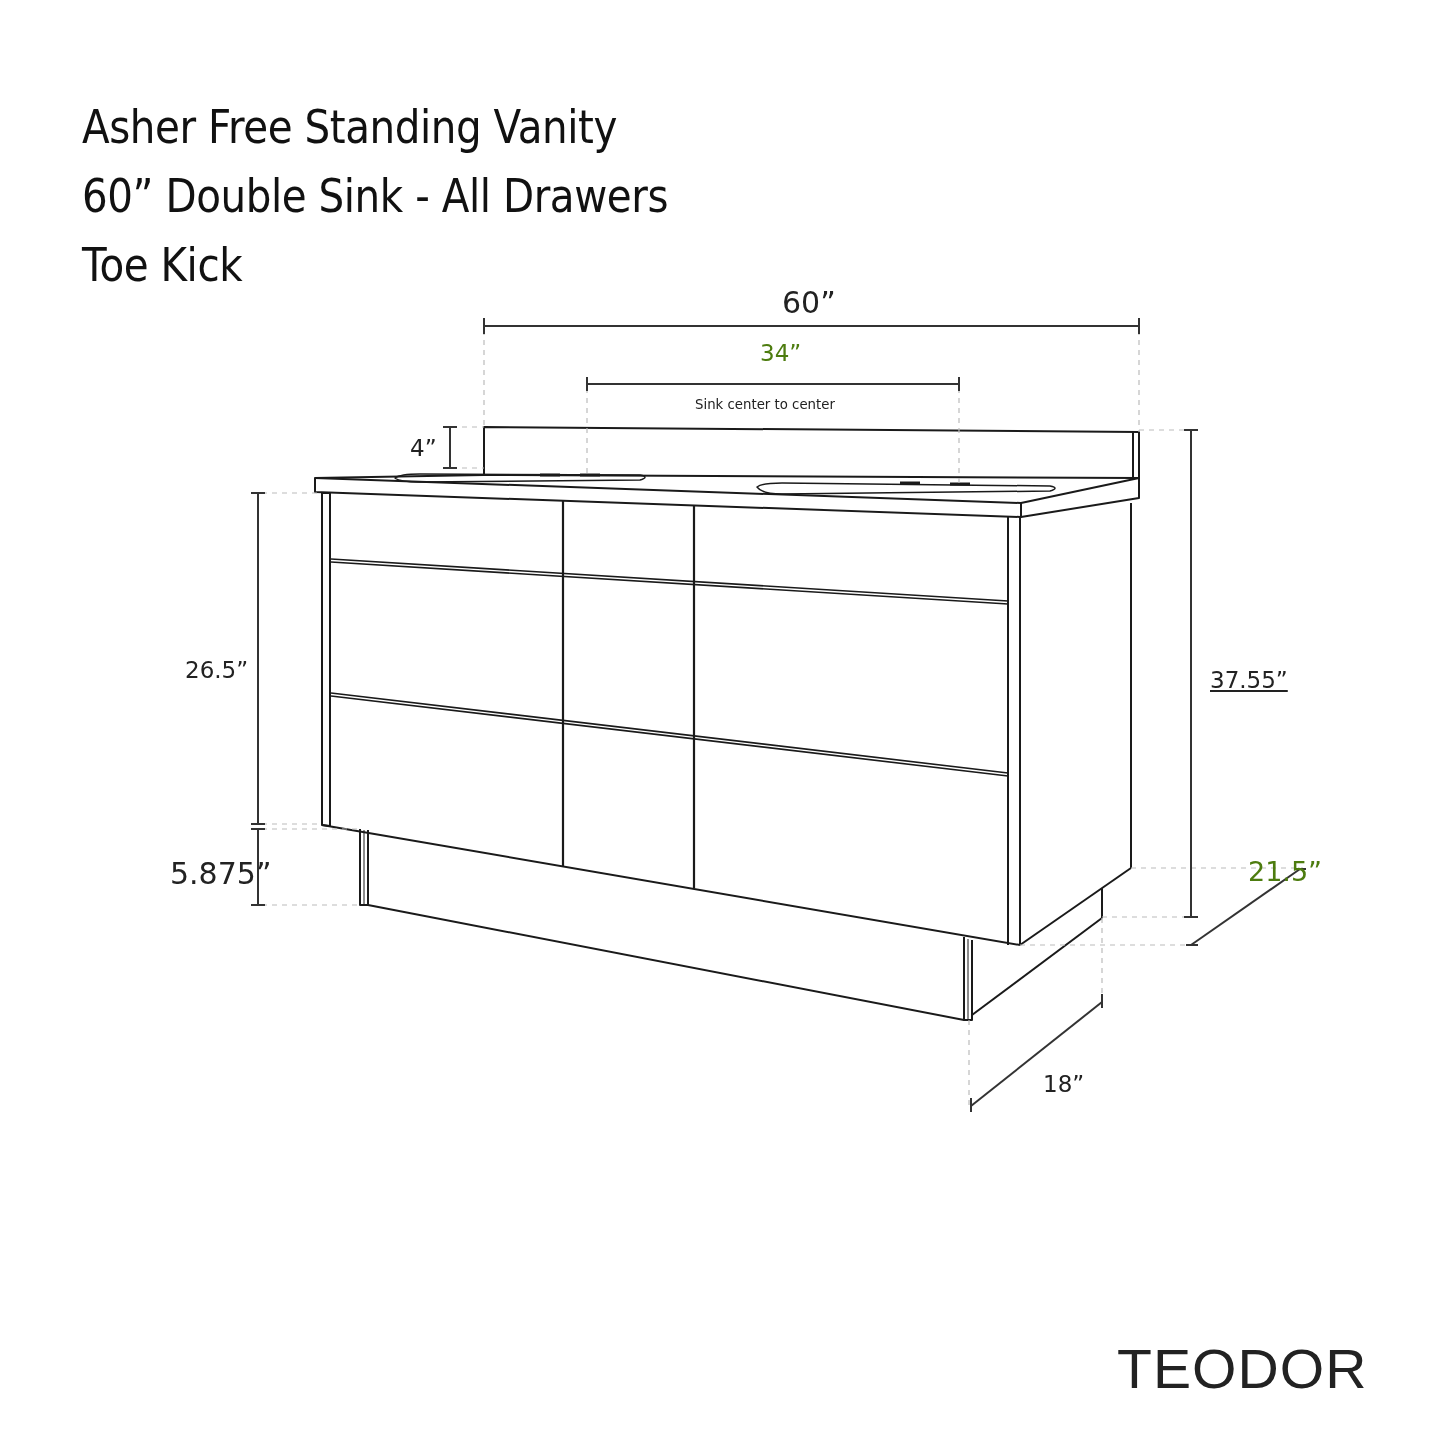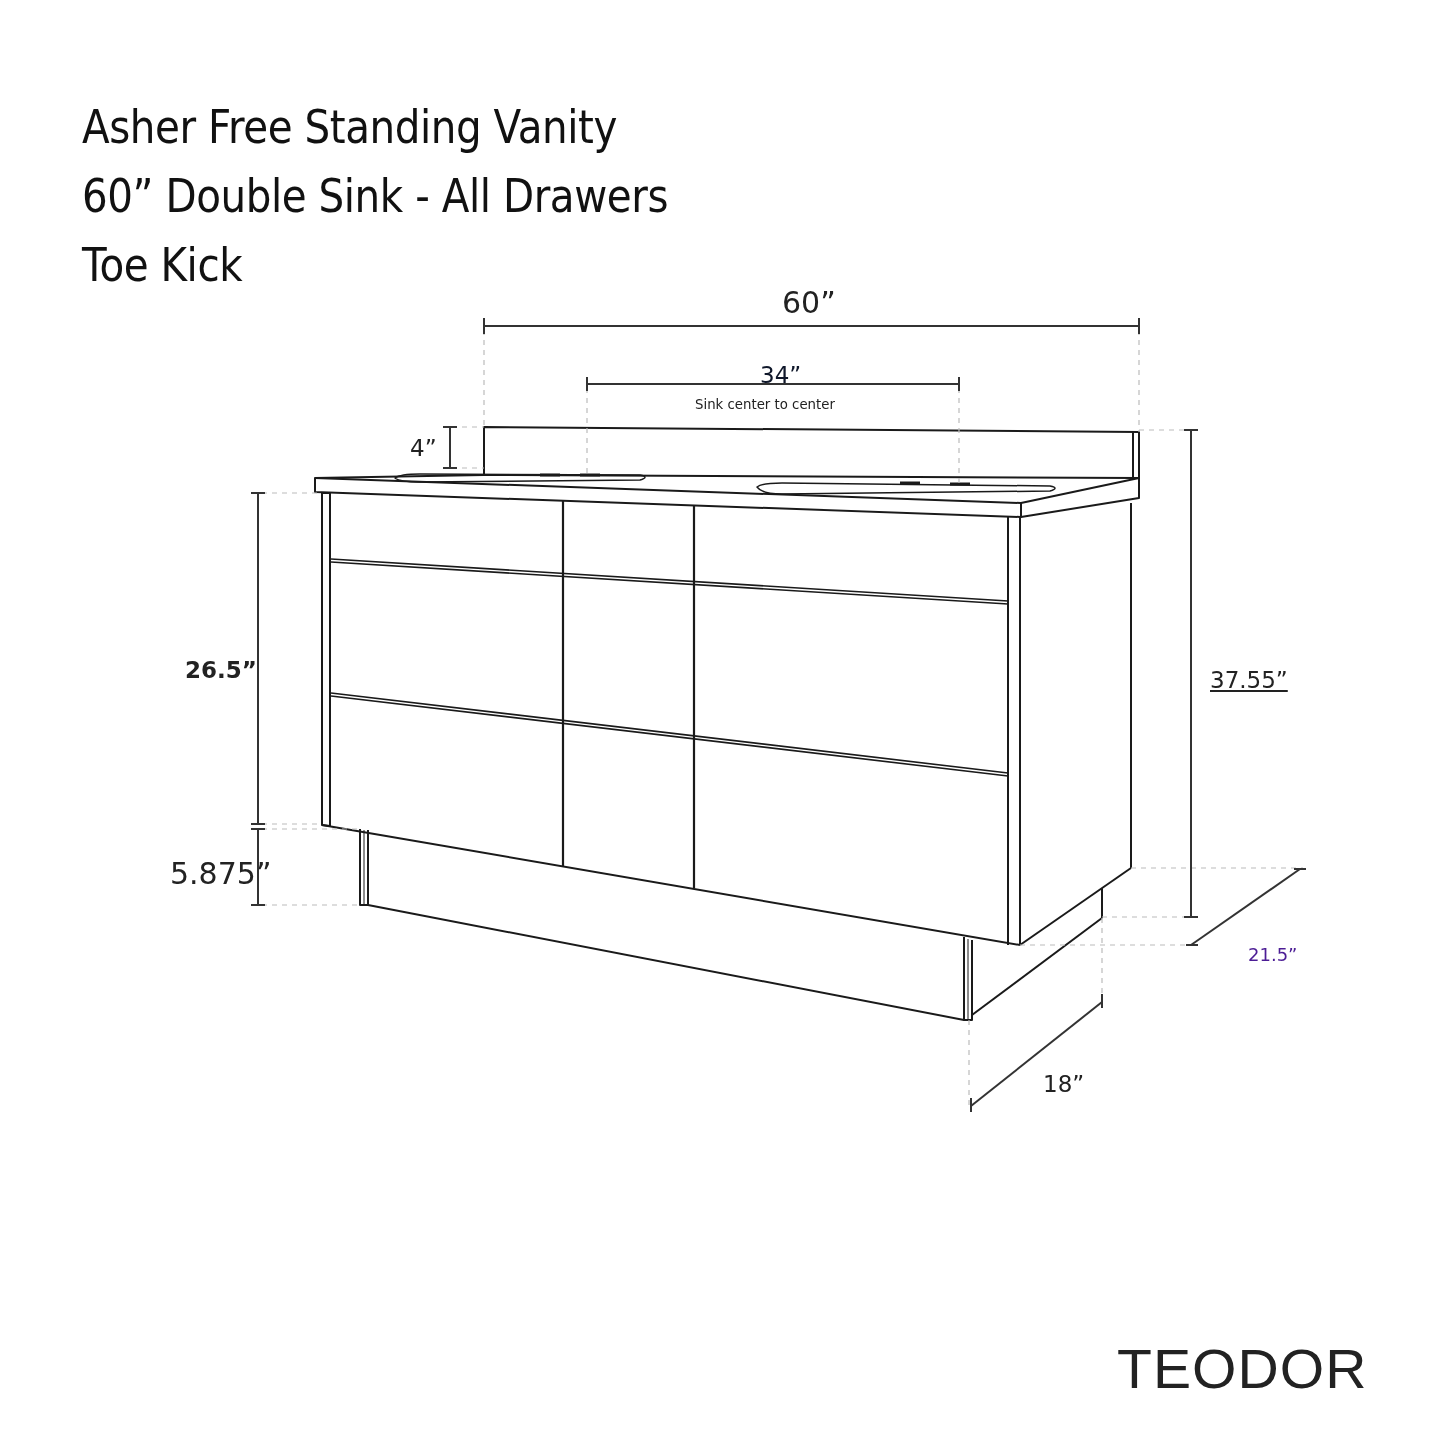--- a/index.html
+++ b/index.html
@@ -139,22 +139,22 @@
     <line x1="1186" y1="945" x2="1198" y2="945"></line>
     <line x1="1294" y1="869" x2="1306" y2="869"></line>
 
     <line x1="971" y1="1106" x2="1102" y2="1002"></line>
     <line x1="971" y1="1098" x2="971" y2="1112"></line>
     <line x1="1102" y1="994" x2="1102" y2="1008"></line>
   </g>
 </svg>
 
 <div style="position:absolute;left:782px;top:285px;font-size:30px;font-family:'DejaVu Sans',sans-serif;color:#222;">60”</div>
-<div style="position:absolute;left:760px;top:362px;font-size:23px;font-family:'DejaVu Sans',sans-serif;color:#0f172a;">34”</div>
+<div style="position:absolute;left:760px;top:340px;font-size:23px;font-family:'DejaVu Sans',sans-serif;color:#4d7c0f;">34”</div>
 <div style="position:absolute;left:695px;top:396px;font-size:14px;font-family:'DejaVu Sans',sans-serif;color:#222;transform:scaleX(0.95);transform-origin:left;">Sink center to center</div>
 <div style="position:absolute;left:410px;top:435px;font-size:23px;font-family:'DejaVu Sans',sans-serif;color:#222;">4”</div>
-<div style="position:absolute;left:185px;top:657px;font-size:23px;font-family:'DejaVu Sans',sans-serif;color:#222;font-weight:bold;">26.5”</div>
+<div style="position:absolute;left:185px;top:657px;font-size:23px;font-family:'DejaVu Sans',sans-serif;color:#222;">26.5”</div>
 <div style="position:absolute;left:170px;top:856px;font-size:30px;font-family:'DejaVu Sans',sans-serif;color:#222;">5.875”</div>
 <div style="position:absolute;left:1210px;top:667px;font-size:23px;font-family:'DejaVu Sans',sans-serif;color:#222;text-decoration:underline;">37.55”</div>
-<div style="position:absolute;left:1248px;top:944px;font-size:18px;font-family:'DejaVu Sans',sans-serif;color:#4c1d95;">21.5”</div>
+<div style="position:absolute;left:1248px;top:856px;font-size:27px;font-family:'DejaVu Sans',sans-serif;color:#4d7c0f;">21.5”</div>
 <div style="position:absolute;left:1043px;top:1065px;font-size:23px;font-family:'DejaVu Sans',sans-serif;color:#222;margin-top:6px;">18”</div>
 
 <div class="brand">TEODOR</div>
 
 </body></html>

